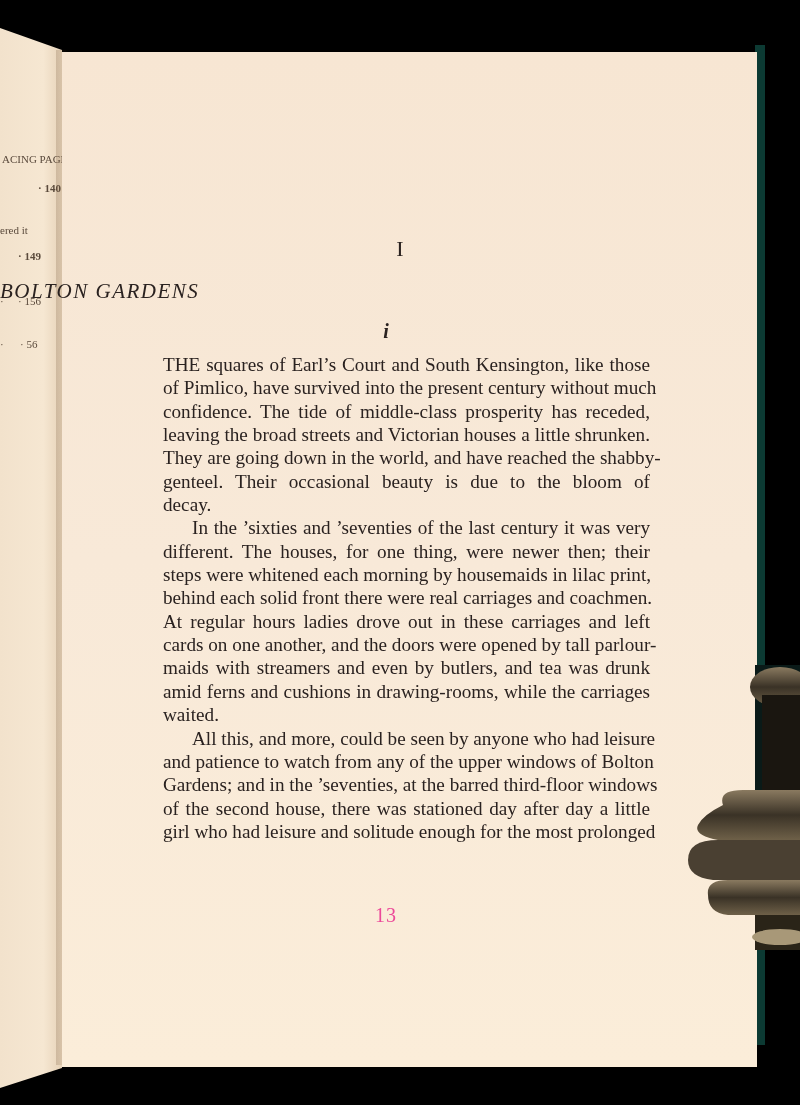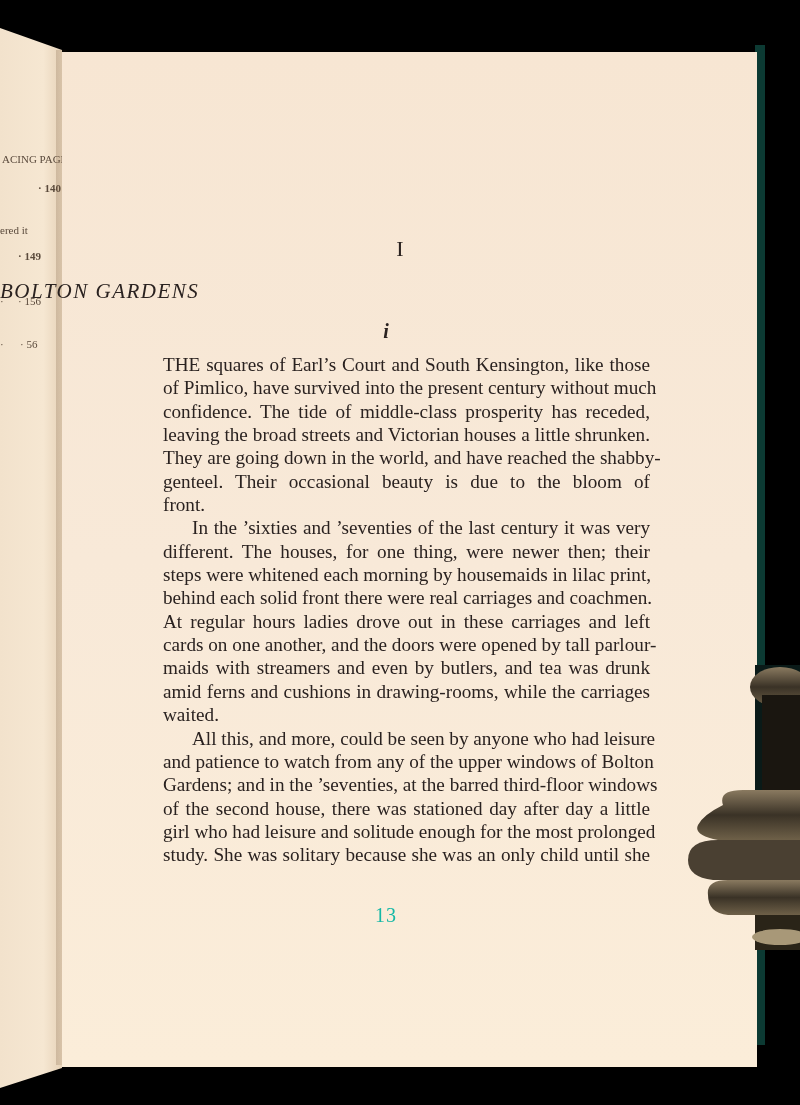--- a/index.html
+++ b/index.html
@@ -49,21 +49,21 @@
     }
     .body-text .line {
       display: block; white-space: nowrap; text-align: justify; text-align-last: justify;
       height: 23.35px;
       margin-left: 40px;
     }
     .body-text .line.last { text-align-last: left; }
     .body-text .line.indent { padding-left: 29px; }
     .page-number {
       position: absolute; left: 0; width: 772px; top: 904px; text-align: center;
-      font-size: 20px; color: #14b8a6; letter-spacing: 1px;
+      font-size: 20px; color: #ec4899; letter-spacing: 1px;
     }
   </style>
 </head>
 <body>
 
 <div class="left-page" id="leftPage">
     <span class="toc" style="left: 2px; top: 125px;">ACING PAGE</span>
     <span class="toc" style="left: 38px; top: 154px; font-weight: bold;">· 140</span>
     <span class="toc" style="left: 0px; top: 196px;">ered it</span>
     <span class="toc" style="left: 18px; top: 222px; font-weight: bold;">· 149</span>
@@ -81,36 +81,35 @@
 <div class="chapter-title">BOLTON GARDENS</div>
 <div class="section-num">i</div>
 
 <div class="body-text" id="bodyText">
     <span class="line">THE squares of Earl’s Court and South Kensington, like those</span>
     <span class="line">of Pimlico, have survived into the present century without much</span>
     <span class="line">confidence.  The tide of middle-class prosperity has receded,</span>
     <span class="line">leaving the broad streets and Victorian houses a little shrunken.</span>
     <span class="line">They are going down in the world, and have reached the shabby-</span>
     <span class="line">genteel.  Their occasional beauty is due to the bloom of</span>
-    <span class="line last">front.</span>
+    <span class="line last">decay.</span>
     <span class="line indent">In the ’sixties and ’seventies of the last century it was very</span>
     <span class="line">different.  The houses, for one thing, were newer then; their</span>
     <span class="line">steps were whitened each morning by housemaids in lilac print,</span>
     <span class="line">behind each solid front there were real carriages and coachmen.</span>
     <span class="line">At regular hours ladies drove out in these carriages and left</span>
     <span class="line">cards on one another, and the doors were opened by tall parlour-</span>
     <span class="line">maids with streamers and even by butlers, and tea was drunk</span>
     <span class="line">amid ferns and cushions in drawing-rooms, while the carriages</span>
     <span class="line last">waited.</span>
     <span class="line indent">All this, and more, could be seen by anyone who had leisure</span>
     <span class="line">and patience to watch from any of the upper windows of Bolton</span>
     <span class="line">Gardens; and in the ’seventies, at the barred third-floor windows</span>
     <span class="line">of the second house, there was stationed day after day a little</span>
     <span class="line">girl who had leisure and solitude enough for the most prolonged</span>
-    <span class="line">study.   She was solitary because she was an only child until she</span>
   </div>
 
 <div class="page-number">13</div>
 
 <svg class="clasp" viewBox="0 0 112 285">
   <defs>
     <linearGradient id="brass" x1="0" y1="0" x2="0" y2="1">
       <stop offset="0" stop-color="#8a7a60"></stop>
       <stop offset="0.5" stop-color="#3a3226"></stop>
       <stop offset="1" stop-color="#6e6048"></stop>

